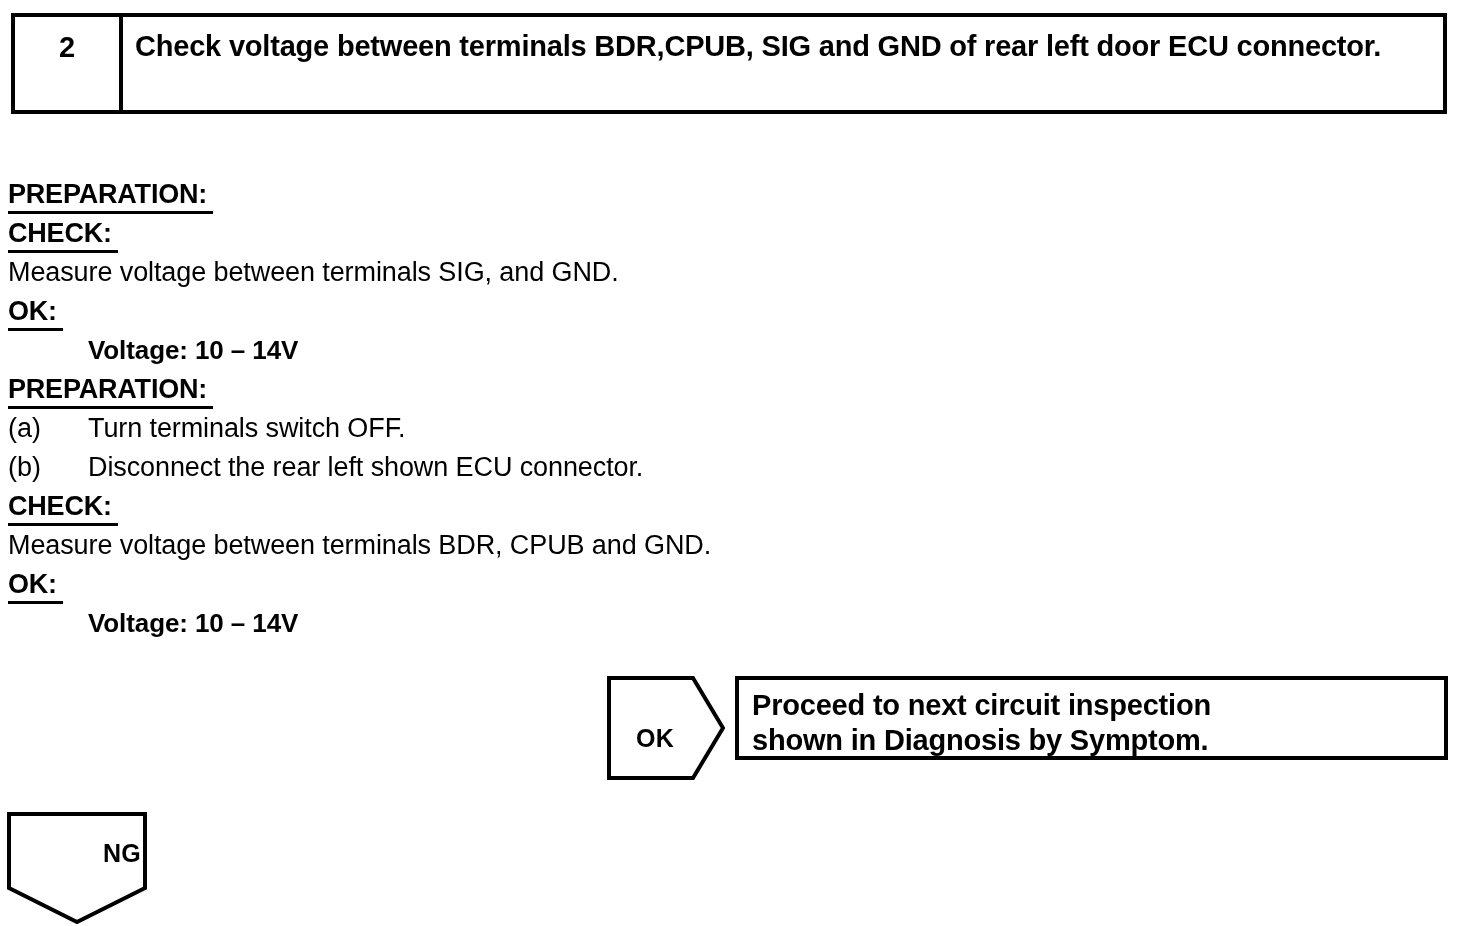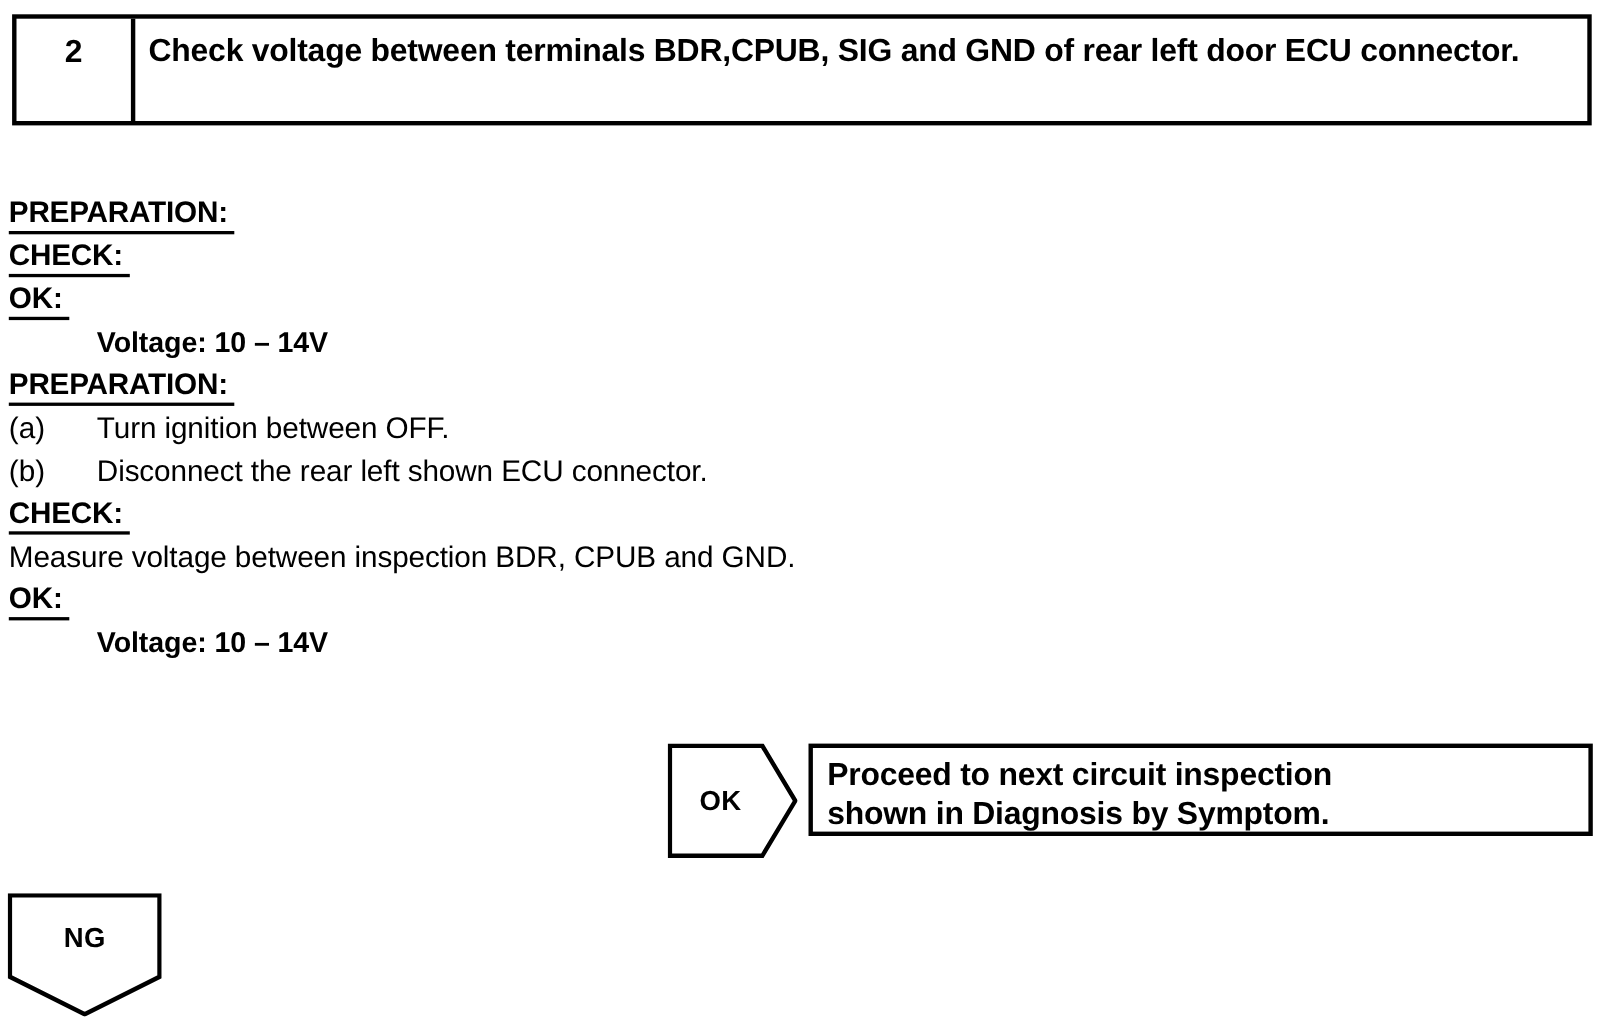--- a/index.html
+++ b/index.html
@@ -114,21 +114,21 @@
   .ok-flag {
     position: absolute;
     left: 0;
     top: 0;
     width: 118px;
     height: 104px;
   }
   .ok-flag-label {
     position: absolute;
     left: 0;
-    top: 0;
+    top: 10px;
     width: 96px;
     height: 104px;
     display: flex;
     align-items: center;
     justify-content: center;
     font-size: 25px;
     font-weight: bold;
     letter-spacing: 0.3px;
   }
   .ok-result-box {
@@ -161,20 +161,21 @@
     left: 0;
     top: 0;
     width: 140px;
     height: 82px;
     display: flex;
     align-items: center;
     justify-content: center;
     font-size: 25px;
     font-weight: bold;
     letter-spacing: 0.3px;
+    padding-left: 45px;
   }
   svg { display: block; }
 </style>
 </head>
 <body>
 
 <div class="step-table">
   <div class="step-number-cell">
     <span class="step-number">2</span>
   </div>
@@ -185,40 +186,43 @@
 
 <div class="procedure">
 
   <div class="proc-line">
     <span class="heading-label">PREPARATION:</span>
   </div>
   <div class="proc-line">
     <span class="heading-label">CHECK:</span>
   </div>
   <div class="proc-line">
+    <span class="body-text">Measure voltage between terminals SIG, and GND.</span>
+  </div>
+  <div class="proc-line">
     <span class="heading-label">OK:</span>
   </div>
   <div class="proc-line">
     <span class="indent"></span><span class="value-text">Voltage: 10 – 14V</span>
   </div>
 
   <div class="proc-line">
     <span class="heading-label">PREPARATION:</span>
   </div>
   <div class="proc-line">
-    <span class="list-marker">(a)</span><span class="body-text">Turn ignition between OFF.</span>
+    <span class="list-marker">(a)</span><span class="body-text">Turn terminals switch OFF.</span>
   </div>
   <div class="proc-line">
     <span class="list-marker">(b)</span><span class="body-text">Disconnect the rear left shown ECU connector.</span>
   </div>
   <div class="proc-line">
     <span class="heading-label">CHECK:</span>
   </div>
   <div class="proc-line">
-    <span class="body-text">Measure voltage between inspection BDR, CPUB and GND.</span>
+    <span class="body-text">Measure voltage between terminals BDR, CPUB and GND.</span>
   </div>
   <div class="proc-line">
     <span class="heading-label">OK:</span>
   </div>
   <div class="proc-line">
     <span class="indent"></span><span class="value-text">Voltage: 10 – 14V</span>
   </div>
 
 </div>
 

